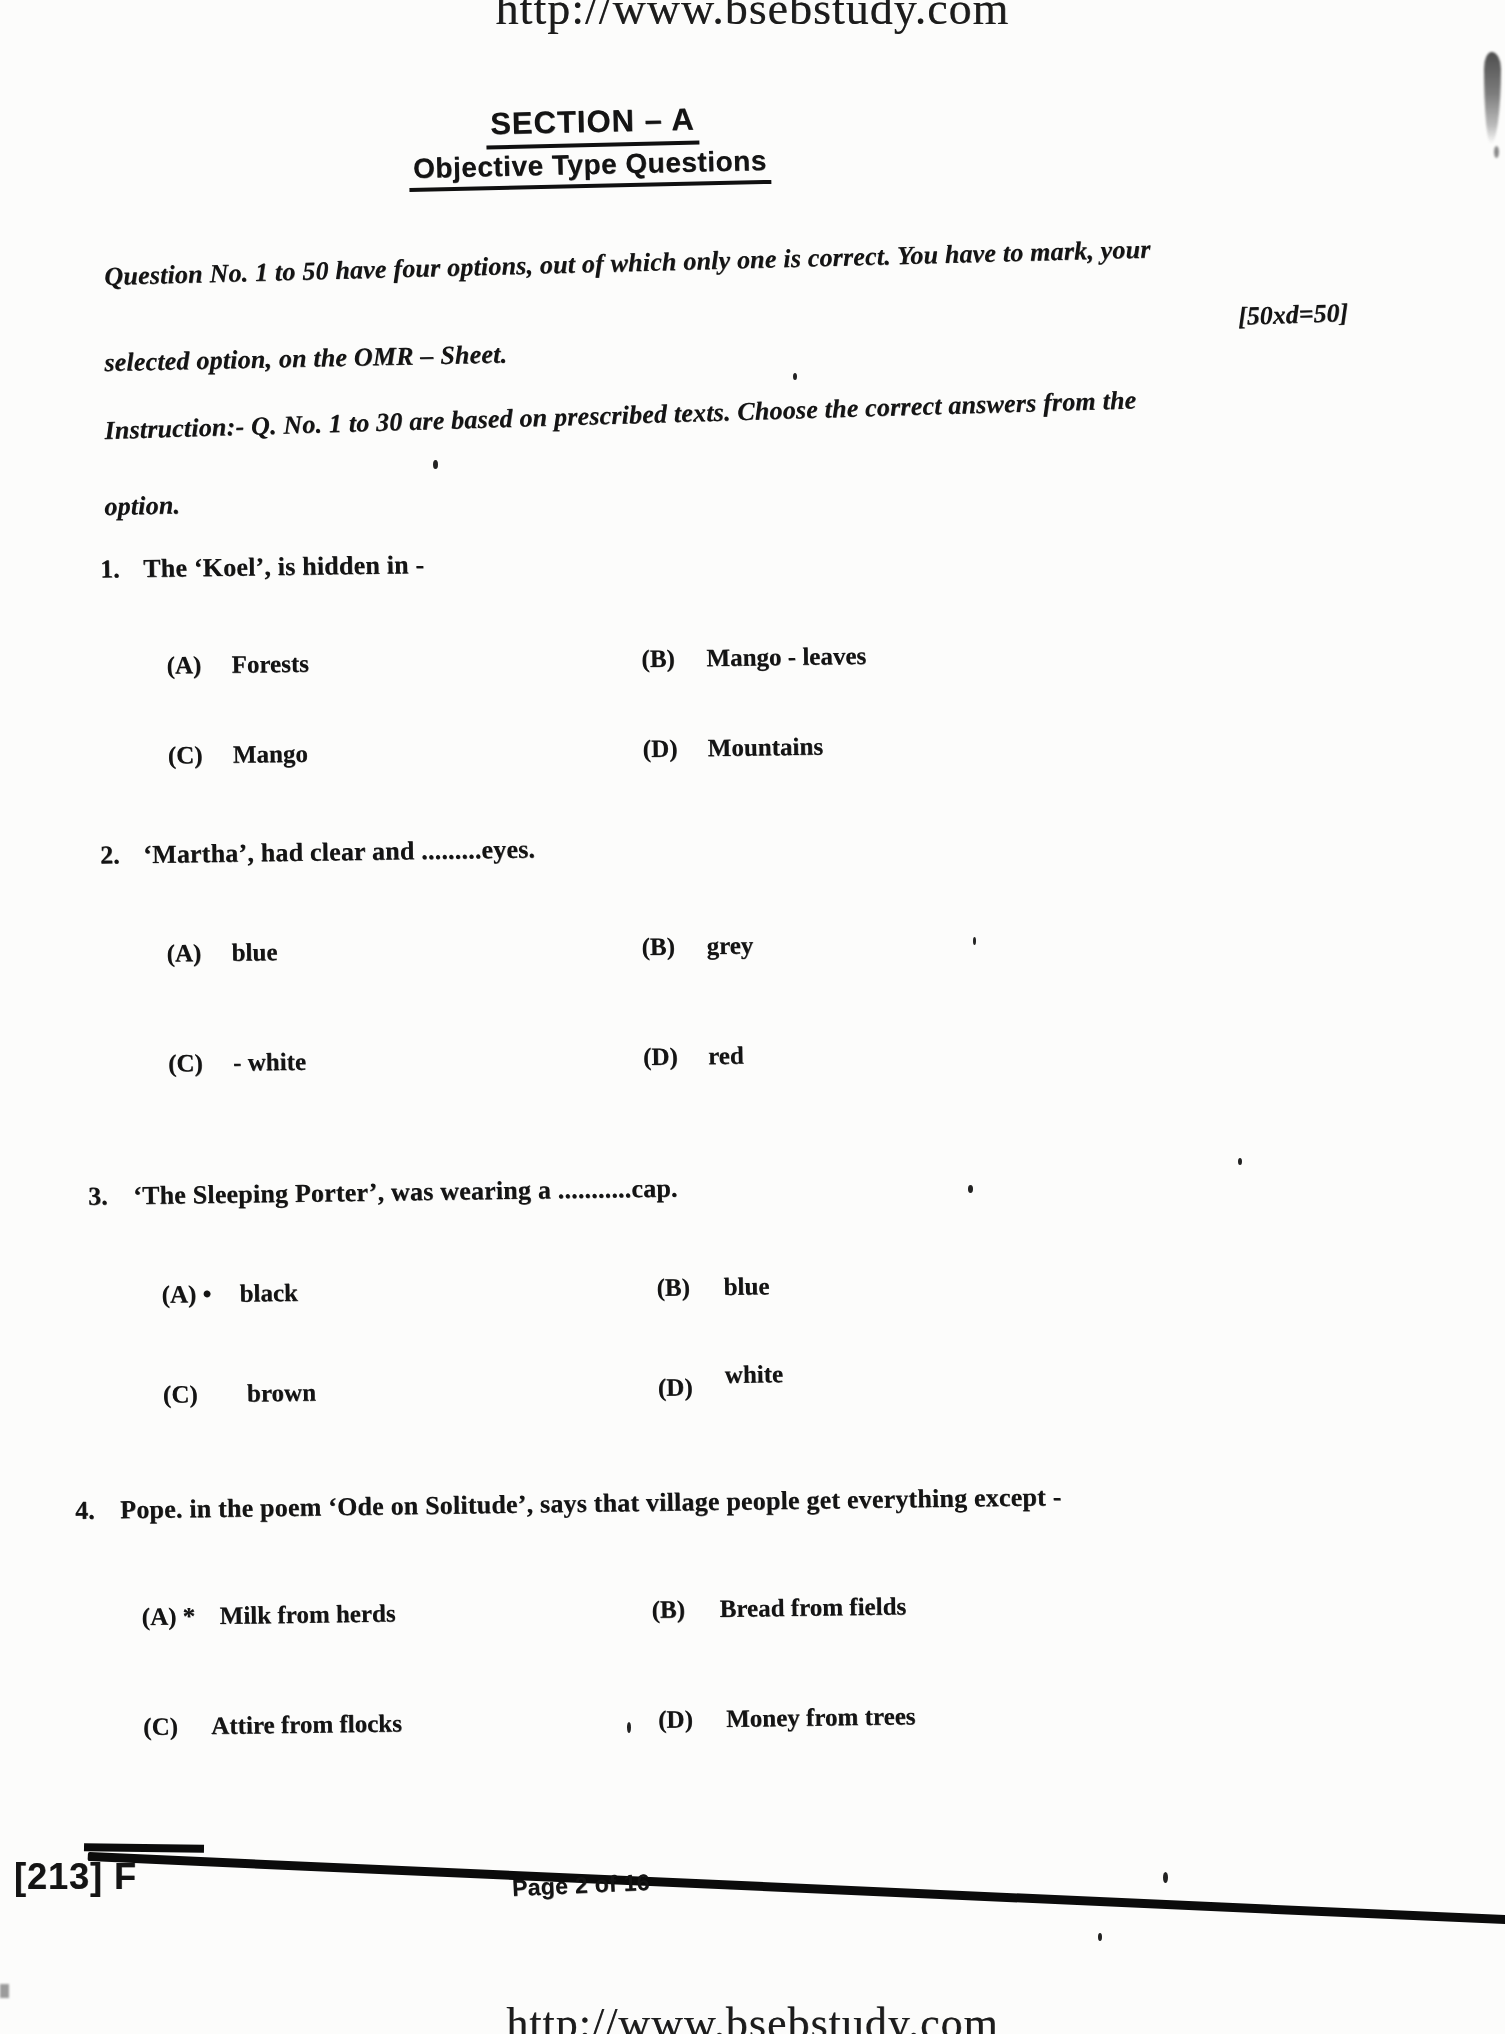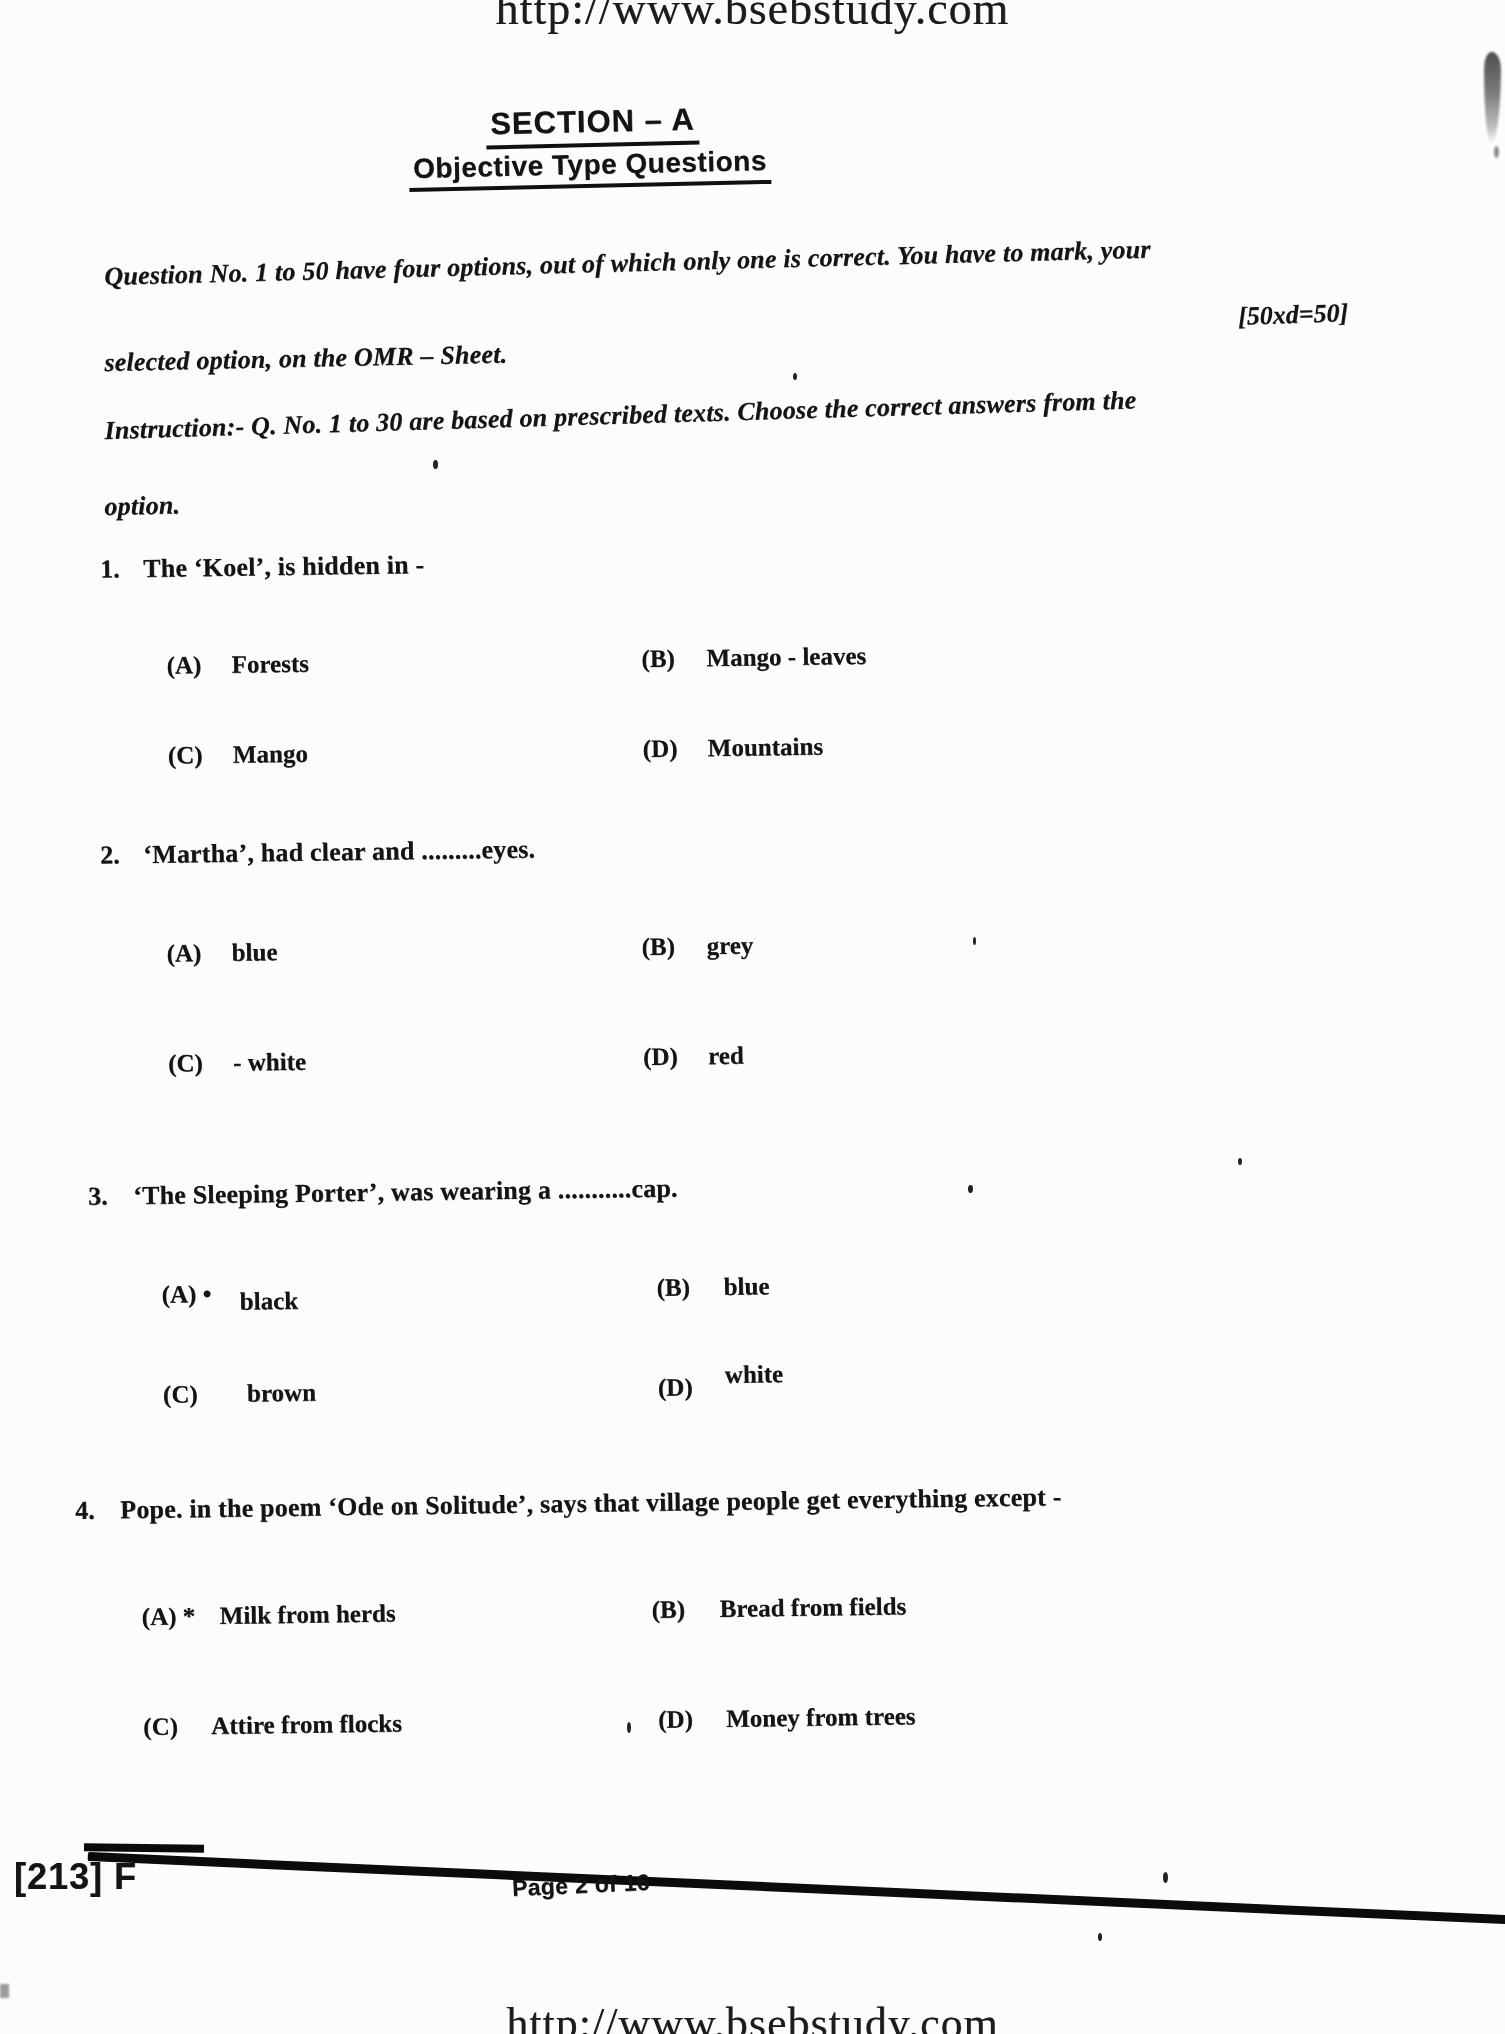--- a/index.html
+++ b/index.html
@@ -130,21 +130,21 @@
     <span class="opt-label" style="left:165px;top:210px;">(C)</span>
     <span class="opt-text" style="left:230px;top:210px;">- white</span>
     <span class="opt-label" style="left:640px;top:210px;">(D)</span>
     <span class="opt-text" style="left:705px;top:210px;">red</span>
   </div>
 
   <div class="q ink" style="top:1183px;">
     <span class="q-num" style="left:88px;top:0;">3.</span>
     <span class="q-text" style="left:133px;top:0;">‘The Sleeping Porter’, was wearing a ...........cap.</span>
     <span class="opt-label" style="left:160px;top:100px;">(A) •</span>
-    <span class="opt-text" style="left:238px;top:100px;margin-top:8px;">black</span>
+    <span class="opt-text" style="left:238px;top:100px;">black</span>
     <span class="opt-label" style="left:655px;top:100px;">(B)</span>
     <span class="opt-text" style="left:722px;top:100px;">blue</span>
     <span class="opt-label" style="left:160px;top:200px;">(C)</span>
     <span class="opt-text" style="left:244px;top:200px;">brown</span>
     <span class="opt-label" style="left:655px;top:200px;">(D)</span>
     <span class="opt-text" style="left:722px;top:188px;">white</span>
   </div>
 
   <div class="q ink" style="top:1497px;">
     <span class="q-num" style="left:75px;top:0;">4.</span>

